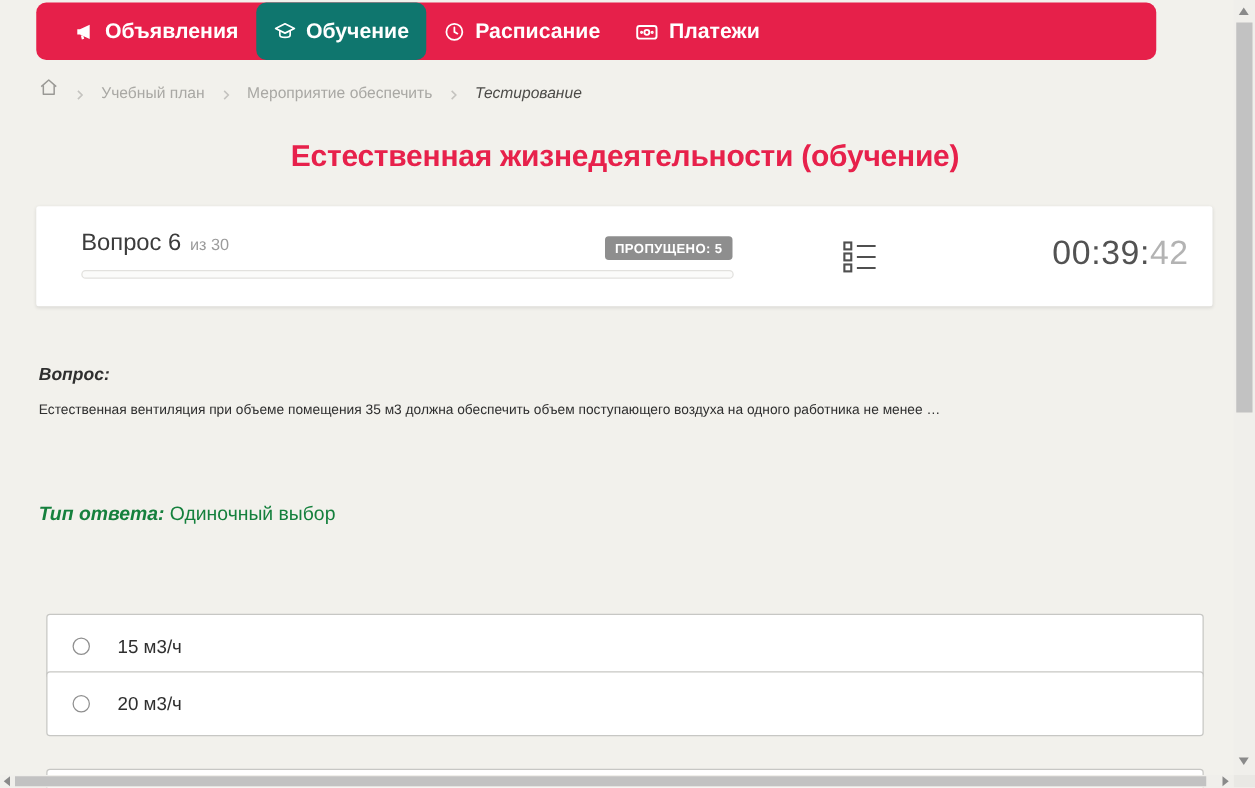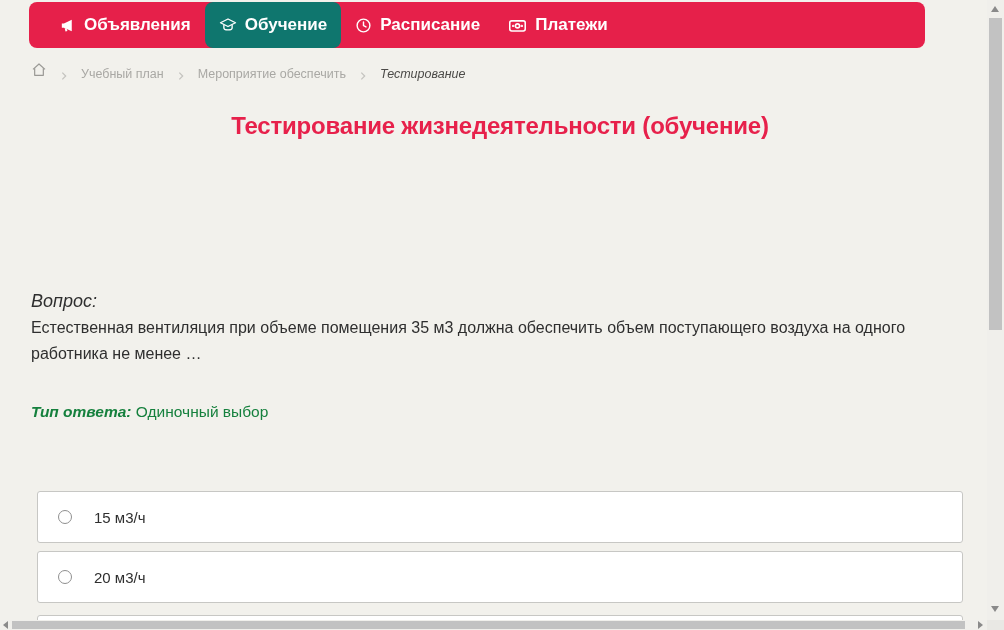--- a/index.html
+++ b/index.html
@@ -39,32 +39,32 @@
            background:#8e8e8e; color:#fff; font-size:10.5px; font-weight:bold;
            letter-spacing:.3px; padding:0 8px; border-radius:3px; }
   .progress-track { position:absolute; left:36px; top:51px; width:522px; height:7px;
                     background:#fbfbfa; border:1px solid #e2e1de; border-radius:4px; overflow:hidden; }
   .progress-fill { height:100%; background:#e6204a; border-radius:4px; }
   .list-toggle { position:absolute; left:645px; top:27px; width:28px; height:27px; cursor:pointer; }
   .timer { position:absolute; right:19px; top:22px; font-size:27px; color:#525252; letter-spacing:.5px; }
   .timer .secs { color:#b3b3b3; }
 
   
-  .q-heading { position:absolute; left:31px; top:291px; font-size:18px; font-weight:normal;
+  .q-heading { position:absolute; left:31px; top:291px; font-size:14px; font-weight:bold;
                font-style:italic; color:#2f2f2f; }
-  .q-text { position:absolute; left:31px; top:315px; width:896px; font-size:16px;
+  .q-text { position:absolute; left:31px; top:315px; width:896px; font-size:11px;
             line-height:26px; color:#2f2f2f; }
   .q-type { position:absolute; left:31px; top:403px; font-size:15.5px; color:#15803d; }
   .q-type b { font-style:italic; }
 
   
   .option { position:absolute; left:37px; width:926px; height:52px; background:#fff;
             border:1px solid #c7c7c4; border-radius:3px; display:flex; align-items:center;
             cursor:pointer; }
-  .opt-1 { top:491px;align-items:center; } .opt-2 { top:551px; } .opt-3 { top:615px; }
+  .opt-1 { top:491px;align-items:center; } .opt-2 { top:537px; } .opt-3 { top:615px; }
   .radio { width:14px; height:14px; border:1px solid #8f8f8f; border-radius:50%;
            background:#fff; margin-left:20px; flex:0 0 auto; }
   .opt-label { margin-left:22px; font-size:15px; color:#2f2f2f; }
 
   
   .vscroll { position:absolute; right:0; top:0; width:17px; height:620px; background:#f0efeb; }
   .vthumb  { position:absolute; left:2px; top:18px; width:13px; height:312px; background:#c2c2c2; }
   .arr { width:0; height:0; position:absolute; }
   .arr-up    { left:4px; top:6px;    border-left:4.5px solid transparent; border-right:4.5px solid transparent; border-bottom:6px solid #8a8a8a; }
   .arr-down  { left:4px; top:606px;  border-left:4.5px solid transparent; border-right:4.5px solid transparent; border-top:6px solid #8a8a8a; }
@@ -140,22 +140,41 @@
     </span>
     <span class="crumb">Мероприятие обеспечить</span>
     <span class="crumb-sep">
       <svg width="10" height="10" viewBox="0 0 24 24" fill="none" stroke="#c4c3bf" stroke-width="3">
           <path d="M8 4l8 8-8 8"></path>
         </svg>
     </span>
     <span class="crumb current">Тестирование</span>
   </div>
 
-  <h1 class="page-title">Тестирование жизнедеятельности (обучение)</h1>
-
+  <h1 class="page-title">Естественная жизнедеятельности (обучение)</h1>
+
+  <div class="card">
+    <div class="q-num-row">
+      <span class="q-num">Вопрос 6</span>
+      <span class="q-of">из 30</span>
+    </div>
+    <span class="badge">ПРОПУЩЕНО: 5</span>
+    <div class="progress-track">
+      <div class="progress-fill" style="width: 0%;"></div>
+    </div>
+    <span class="list-toggle">
+      <svg width="28" height="27" viewBox="0 0 28 27" fill="none" stroke="#4f4f4f" stroke-width="1.7">
+          <rect x="1.5" y="2" width="5.5" height="5.5"></rect>
+          <rect x="1.5" y="10.8" width="5.5" height="5.5"></rect>
+          <rect x="1.5" y="19.6" width="5.5" height="5.5"></rect>
+          <path d="M11.5 4.8h15M11.5 13.6h15M11.5 22.4h15"></path>
+        </svg>
+    </span>
+    <div class="timer"><span>00:39:</span><span class="secs">42</span></div>
+  </div>
 
   <div class="q-heading">Вопрос:</div>
   <div class="q-text">Естественная вентиляция при объеме помещения 35 м3 должна обеспечить объем поступающего воздуха на одного работника не менее …</div>
   <div class="q-type">
     <b>Тип ответа:</b>
     <span>Одиночный выбор</span>
   </div>
 
   <div class="option opt-1">
     <span class="radio"></span>

